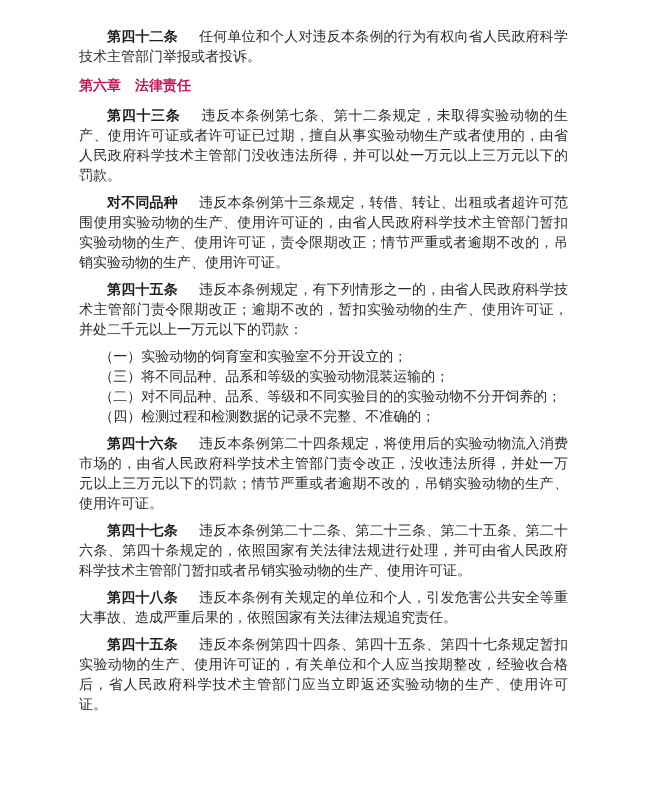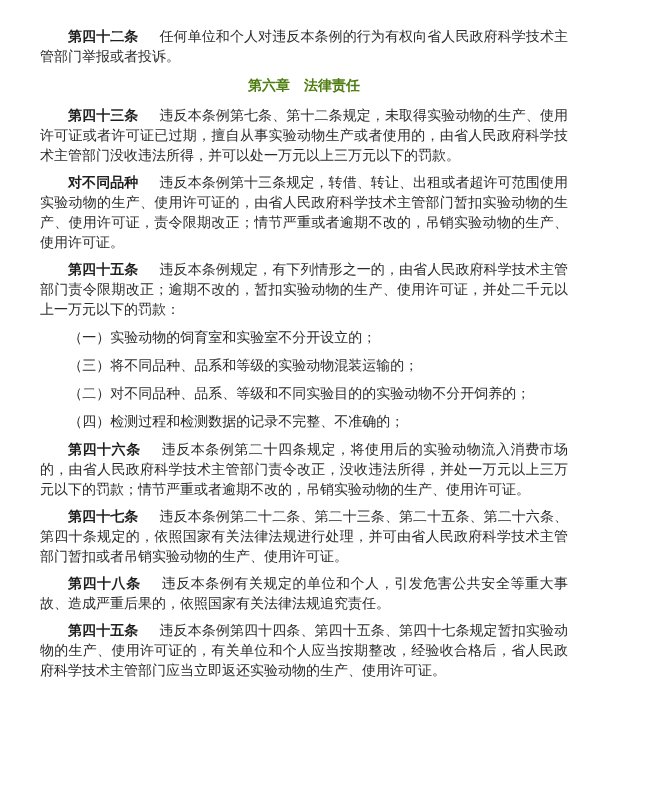--- a/index.html
+++ b/index.html
@@ -6,51 +6,51 @@
     margin: 0;
     padding: 0;
     background: #ffffff;
   }
   .page {
     position: relative;
     width: 648px;
     height: 795px;
     box-sizing: border-box;
     background: #ffffff;
-    padding: 26px 80px 0 40px;
+    padding: 26px 80px 0 79px;
     font-family: "DejaVu Serif", "Liberation Serif", serif;
     font-size: 14px;
     line-height: 20px;
     color: #2b2b2b;
     text-align: justify;
     overflow: hidden;
   }
   .para {
     margin: 0 0 7px 0;
     text-indent: 2em;
   }
   .art-num {
     font-weight: bold;
     color: #1f1f1f;
     margin-right: 1.5em;
   }
   .chapter {
     font-size: 14px;
     font-weight: bold;
-    color: #4d7c0f;
-    text-align: center;
+    color: #be185d;
+    text-align: left;
     text-indent: 0;
     margin: 9px 0 10px 0;
     line-height: 20px;
   }
   .list {
     margin: 0 0 7px 0;
   }
   .item {
-    margin: 8px;
+    margin: 0;
     text-indent: 1.45em;
     text-align: left;
   }
 </style>
 </head>
 <body>
 
 <div class="page">
 
   <p class="para"><span class="art-num">第四十二条</span><span>任何单位和个人对违反本条例的行为有权向省人民政府科学技术主管部门举报或者投诉。</span></p>

